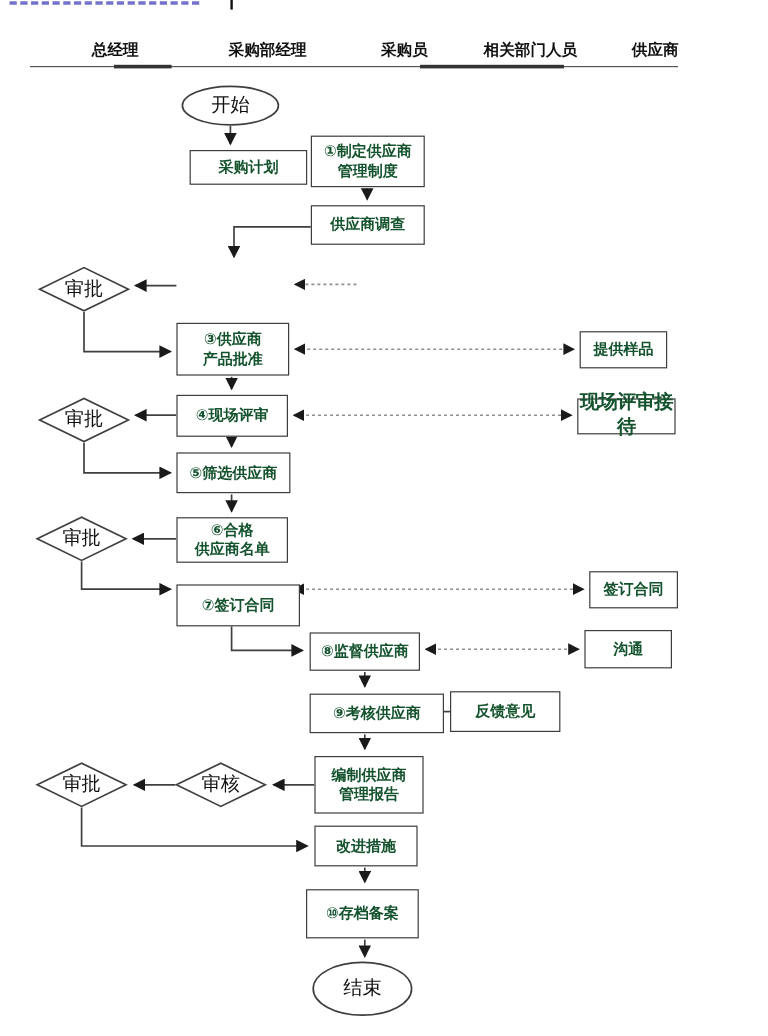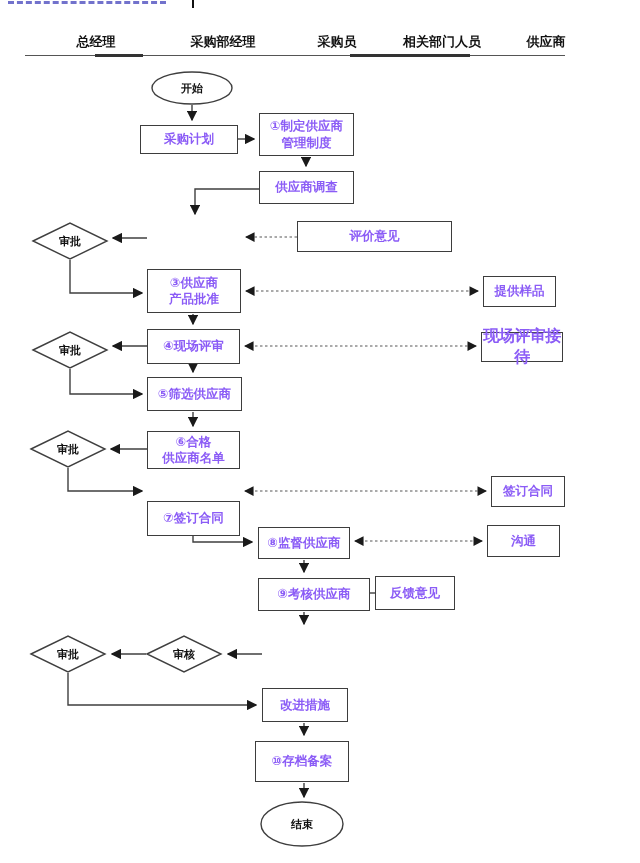--- a/index.html
+++ b/index.html
@@ -22,28 +22,28 @@
   }
   .header-line{position:absolute;left:25px;top:55px;width:540px;height:1.4px;background:#555;}
   .header-line-thick{position:absolute;top:54px;height:2.6px;background:#333;}
   
   #wires{position:absolute;left:0;top:0;z-index:1;}
   
   .box{
     position:absolute;z-index:2;box-sizing:border-box;
     border:1.5px solid #3d3d3d;background:#fff;
     display:flex;align-items:center;justify-content:center;text-align:center;
-    font-size:12.5px;font-weight:bold;color:#8b5cf6;line-height:1.3;
+    font-size:12.5px;font-weight:bold;color:#14532d;line-height:1.3;
     white-space:pre-line;
   }
   .box.small{font-size:16px;letter-spacing:-0.5px;}
   
   .shape-label{
     position:absolute;z-index:2;transform:translate(-50%,-50%);
-    font-size:11px;font-weight:bold;color:#101010;white-space:nowrap;
+    font-size:16px;font-weight:normal;color:#101010;white-space:nowrap;
   }
 </style>
 </head>
 <body>
 
 <div id="canvas">
 
   <div class="artifact-dashes"></div>
   <div class="artifact-tick"></div>
 
@@ -107,35 +107,36 @@
   </svg>
 
   <div class="shape-label" style="left:192px;top:88px">开始</div>
   <div class="shape-label" style="left:70px;top:241px">审批</div>
   <div class="shape-label" style="left:70px;top:350px">审批</div>
   <div class="shape-label" style="left:68px;top:449px">审批</div>
   <div class="shape-label" style="left:68px;top:654px">审批</div>
   <div class="shape-label" style="left:184px;top:654px">审核</div>
   <div class="shape-label" style="left:302px;top:824px">结束</div>
 
-  <div class="box" style="left:140px;top:125px;width:98px;height:29px">采购计划</div>
+  <div class="box" style="left:158px;top:125px;width:98px;height:29px">采购计划</div>
   <div class="box" style="left:259px;top:113px;width:95px;height:43px">①制定供应商
 管理制度</div>
   <div class="box" style="left:259px;top:171px;width:95px;height:33px">供应商调查</div>
-  <div class="box" style="left:297px;top:221px;width:155px;height:31px">评价意见</div>
   <div class="box" style="left:147px;top:269px;width:94px;height:44px">③供应商
 产品批准</div>
   <div class="box" style="left:483px;top:276px;width:73px;height:31px">提供样品</div>
   <div class="box" style="left:147px;top:329px;width:93px;height:35px">④现场评审</div>
   <div class="box small" style="left:481px;top:332px;width:82px;height:30px">现场评审接待</div>
   <div class="box" style="left:147px;top:377px;width:95px;height:34px">⑤筛选供应商</div>
   <div class="box" style="left:147px;top:431px;width:93px;height:38px">⑥合格
 供应商名单</div>
-  <div class="box" style="left:147px;top:501px;width:93px;height:35px">⑦签订合同</div>
+  <div class="box" style="left:147px;top:487px;width:103px;height:35px">⑦签订合同</div>
   <div class="box" style="left:491px;top:476px;width:74px;height:31px">签订合同</div>
   <div class="box" style="left:258px;top:527px;width:92px;height:32px">⑧监督供应商</div>
   <div class="box" style="left:487px;top:525px;width:73px;height:32px">沟通</div>
   <div class="box" style="left:258px;top:578px;width:112px;height:33px">⑨考核供应商</div>
-  <div class="box" style="left:375px;top:576px;width:80px;height:34px">反馈意见</div>
+  <div class="box" style="left:375px;top:576px;width:92px;height:34px">反馈意见</div>
+  <div class="box" style="left:262px;top:630px;width:91px;height:48px">编制供应商
+管理报告</div>
   <div class="box" style="left:262px;top:688px;width:86px;height:34px">改进措施</div>
   <div class="box" style="left:255px;top:741px;width:94px;height:41px">⑩存档备案</div>
 
 </div>
 
 </body></html>

